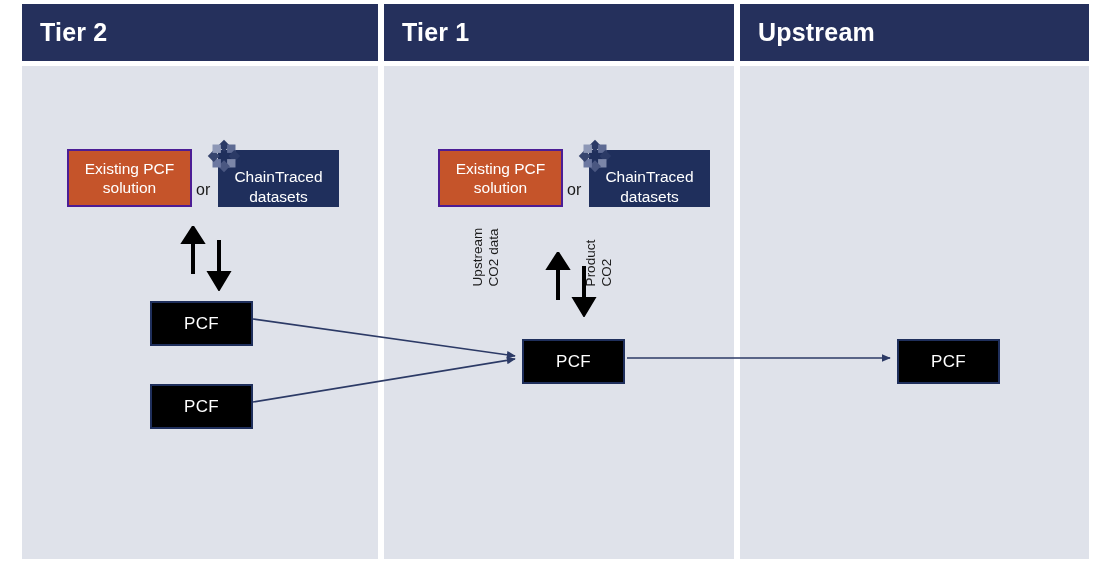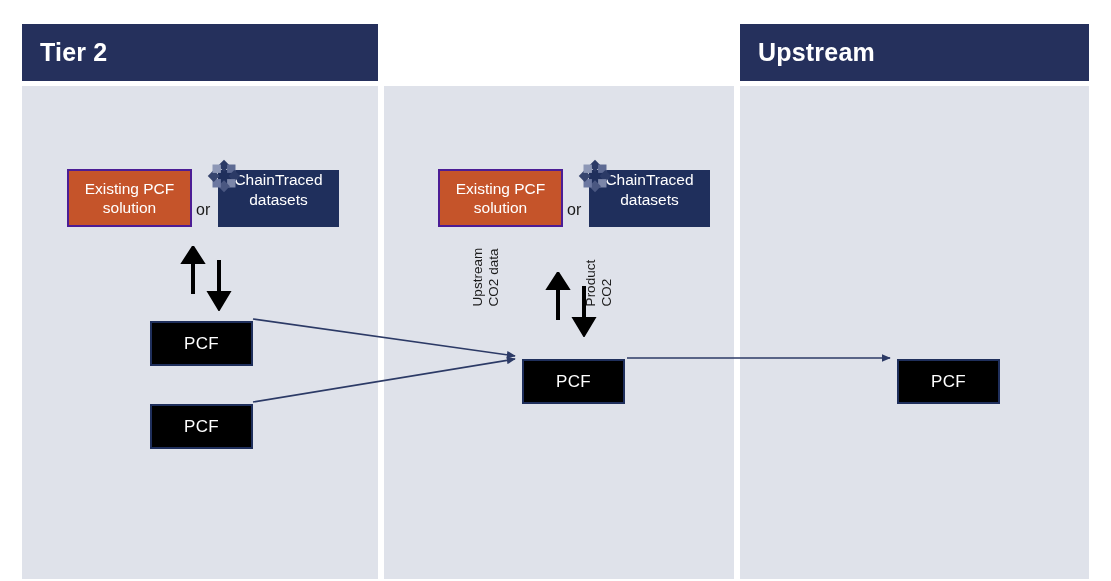--- a/index.html
+++ b/index.html
@@ -14,21 +14,21 @@
     position: relative;
     width: 1111px;
     height: 581px;
     background: #ffffff;
     overflow: hidden;
   }
 
   
   .column {
     position: absolute;
-    top: 24px;
+    top: 4px;
     height: 499px;
   }
   .col-header {
     position: absolute;
     left: 0;
     top: 0;
     width: 100%;
     height: 57px;
     background: #25305c;
     color: #ffffff;
@@ -69,21 +69,21 @@
     height: 58px;
   }
   .box-chain {
     position: absolute;
     background: #1f2f5c;
     color: #ffffff;
     font-size: 15.5px;
     line-height: 1.3;
     text-align: center;
     display: flex;
-    align-items: flex-start;
+    align-items: flex-end;
     justify-content: center;
     width: 121px;
     height: 57px;
   }
   .or-label {
     position: absolute;
     font-size: 16px;
     color: #1a1a1a;
   }
   .logo-mark {
@@ -198,20 +198,23 @@
         <span>PCF</span>
       </div>
       <div class="pcf" style="left:128px;top:318px;width:103px;height:45px;">
         <span>PCF</span>
       </div>
 
     </div>
   </div>
 
   <div class="column" id="col-tier1">
+    <div class="col-header">
+      <span>Tier 1</span>
+    </div>
     <div class="col-body">
 
       <div class="src-group" style="left:0;top:0;width:100%;height:100%;">
 
         <div class="box-existing" style="left:54px;top:83px;">
           <div>
             <span>Existing PCF</span><br>
             <span>solution</span>
           </div>
         </div>

